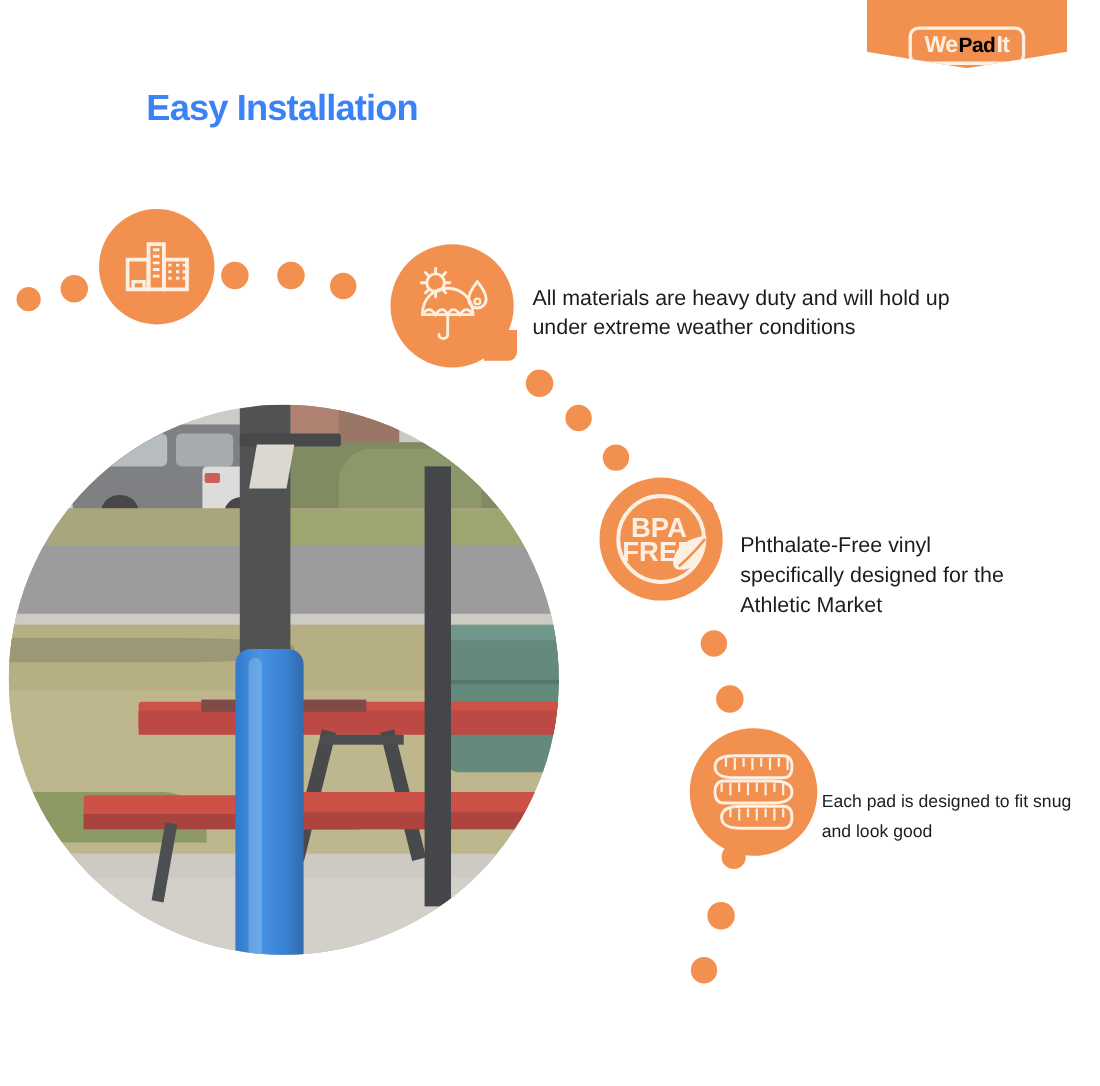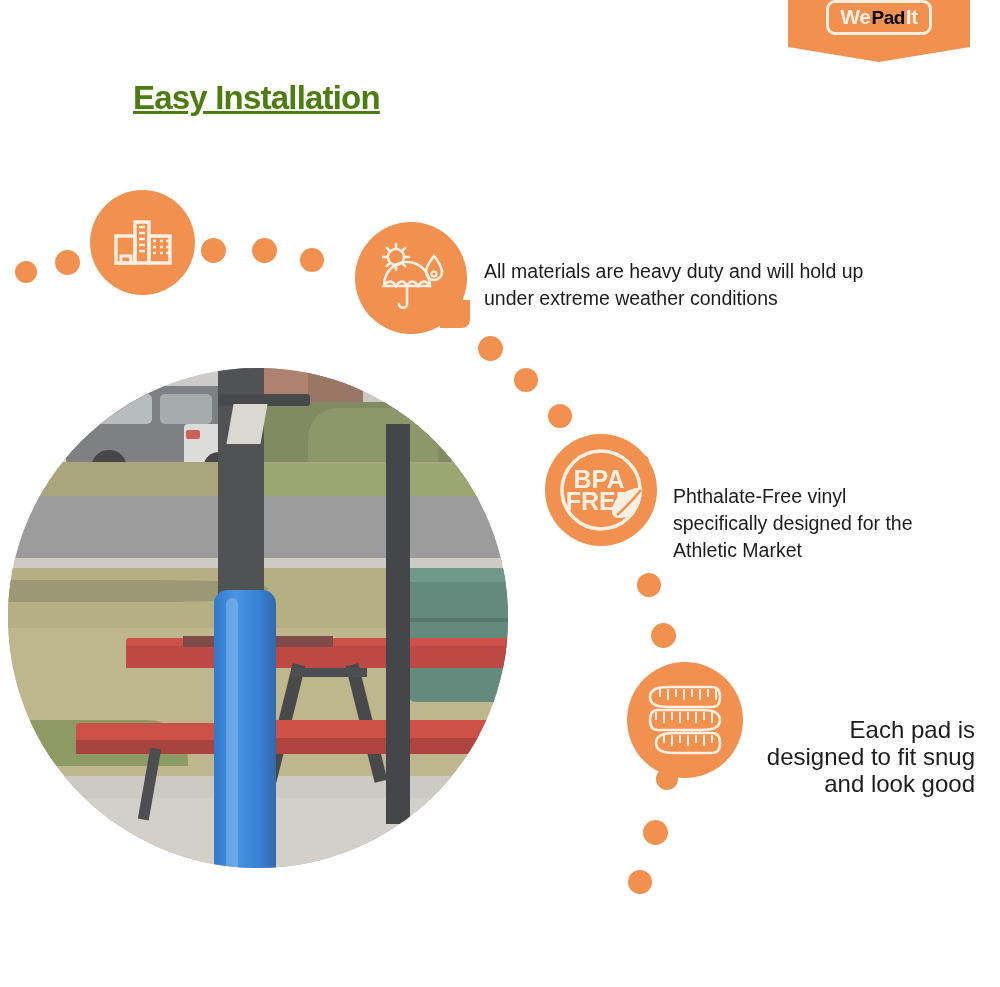--- a/index.html
+++ b/index.html
@@ -12,58 +12,57 @@
   .page { position: relative; width: 1000px; height: 987px; background: #fff; }
 
   
   .logo-ribbon {
     position: absolute; left: 788px; top: 0px; width: 182px; height: 62px;
     background: #f2904f;
     clip-path: polygon(0 0, 100% 0, 100% 76%, 50% 100%, 0 76%);
     display: flex; align-items: flex-start; justify-content: center;
   }
   .logo-box {
-    margin-top: 0;
+    margin-top: 24px;
     border: 3px solid #fdf0e2;
     border-radius: 9px;
     padding: 2px 11px 3px 11px;
     display: flex; align-items: baseline;
     letter-spacing: -0.5px;
   }
   .logo-we { color:#fdf0e2; font-size: 21px; font-weight: 700; }
   .logo-pad { color:#000000; font-size: 19px; font-weight: 700; margin-left:1px;}
   .logo-it { color:#fdf0e2; font-size: 21px; font-weight: 700; margin-left:1px;}
 
   
   .feat-title {
     position: absolute;
     font-weight: 800;
-    color: #4d7c0f;
+    color: #3b82f6;
     letter-spacing: -0.8px;
     white-space: nowrap;
-    text-decoration: underline;
   }
   .feat-sub {
     position: absolute;
     color: #1c1c1c;
     font-weight: 400;
   }
 
   
   #t-install { left: 133px; top: 79px; font-size: 33px; }
   #s-install { left: 134px; top: 126px; font-size: 19.5px; line-height: 26px; }
   
   #t-weather { left: 484px; top: 214px; font-size: 31px; }
   #s-weather { left: 484px; top: 258px; font-size: 19.5px; line-height: 27px; width: 420px; }
   
   #t-phth { left: 673px; top: 440px; font-size: 31px; }
   #s-phth { left: 673px; top: 483px; font-size: 19.5px; line-height: 27px; width: 260px; }
   
   #t-fit { left: 747px; top: 673px; font-size: 31px; }
-  #s-fit { left: 747px; top: 716px; font-size: 24px; line-height: 27px; width: 228px; text-align: right; }
+  #s-fit { left: 747px; top: 716px; font-size: 16px; line-height: 27px; width: 228px; }
 
   
   .icon-circle {
     position: absolute;
     border-radius: 50%;
     background: #f2904f;
     display: flex; align-items: center; justify-content: center;
   }
   #ic-install { left: 90px;  top: 190px; width: 105px; height: 105px; }
   #ic-weather { left: 355px; top: 222px; width: 112px; height: 112px; }

